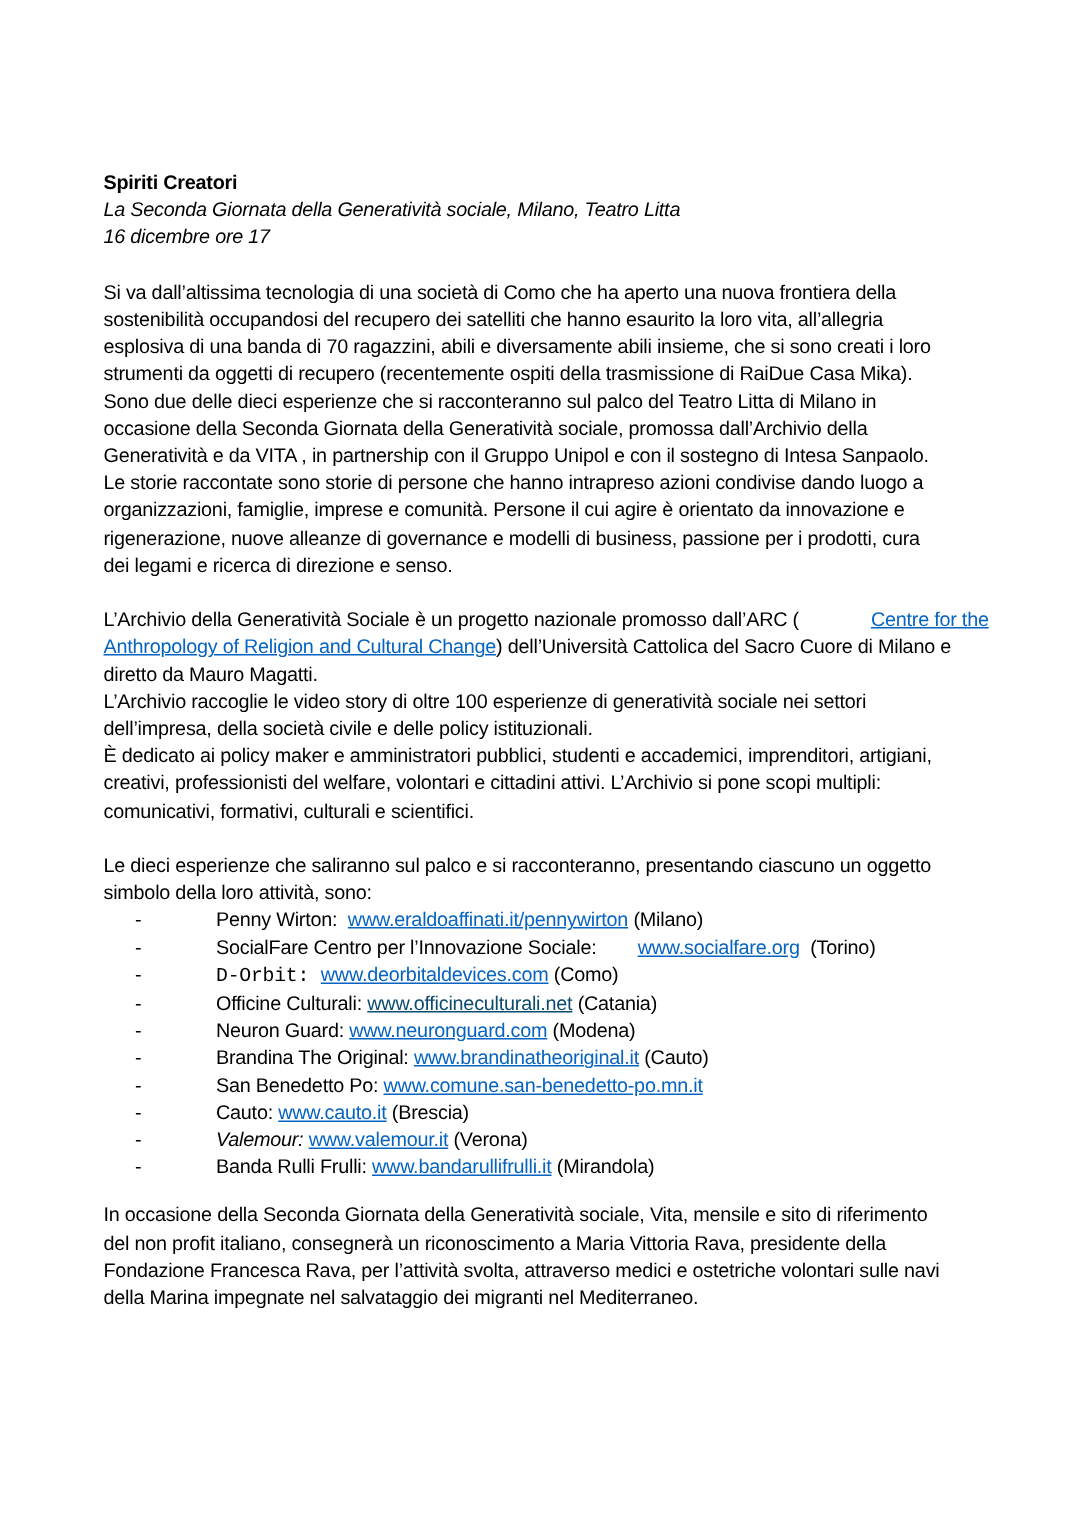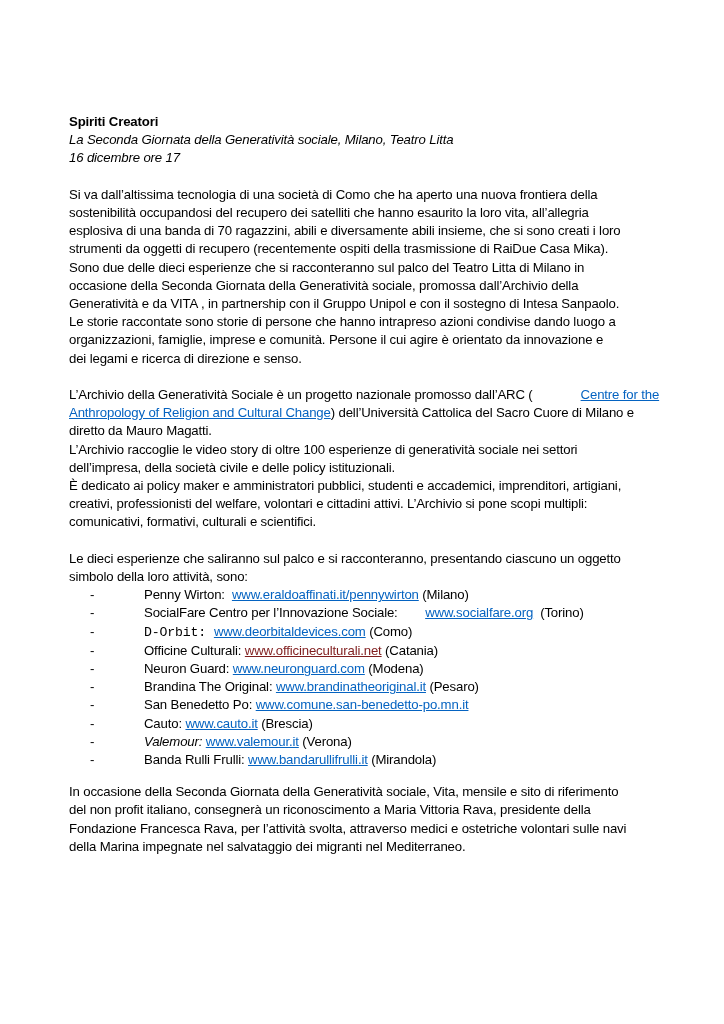--- a/index.html
+++ b/index.html
@@ -74,20 +74,21 @@
   <div>
     <p>Si va dall’altissima tecnologia di una società di Como che ha aperto una nuova frontiera della</p>
     <p>sostenibilità occupandosi del recupero dei satelliti che hanno esaurito la loro vita, all’allegria</p>
     <p>esplosiva di una banda di 70 ragazzini, abili e diversamente abili insieme, che si sono creati i loro</p>
     <p>strumenti da oggetti di recupero (recentemente ospiti della trasmissione di RaiDue Casa Mika).</p>
     <p>Sono due delle dieci esperienze che si racconteranno sul palco del Teatro Litta di Milano in</p>
     <p>occasione della Seconda Giornata della Generatività sociale, promossa dall’Archivio della</p>
     <p>Generatività e da VITA , in partnership con il Gruppo Unipol e con il sostegno di Intesa Sanpaolo.</p>
     <p>Le storie raccontate sono storie di persone che hanno intrapreso azioni condivise dando luogo a</p>
     <p>organizzazioni, famiglie, imprese e comunità. Persone il cui agire è orientato da innovazione e</p>
+    <p>rigenerazione, nuove alleanze di governance e modelli di business, passione per i prodotti, cura</p>
     <p>dei legami e ricerca di direzione e senso.</p>
   </div>
 
   <div class="gap"></div>
 
   <div>
     <p><span>L’Archivio della Generatività Sociale è un progetto nazionale promosso dall’ARC (</span><a href="#" style="color: rgb(5, 99, 193); padding-left: 48px;">Centre for the</a></p>
     <p><a href="#" style="color: rgb(5, 99, 193);">Anthropology of Religion and Cultural Change</a><span>) dell’Università Cattolica del Sacro Cuore di Milano e</span></p>
     <p>diretto da Mauro Magatti.</p>
     <p>L’Archivio raccoglie le video story di oltre 100 esperienze di generatività sociale nei settori</p>
@@ -99,23 +100,23 @@
 
   <div class="gap"></div>
 
   <div>
     <p>Le dieci esperienze che saliranno sul palco e si racconteranno, presentando ciascuno un oggetto</p>
     <p>simbolo della loro attività, sono:</p>
     <ul class="exp-list">
       <li><span class="dash">-</span><span style="white-space: pre;">Penny Wirton:  </span><a href="#" style="color: rgb(5, 99, 193);">www.eraldoaffinati.it/pennywirton</a><span style="white-space: pre;"> (Milano)</span></li>
       <li><span class="dash">-</span><span style="white-space: pre;">SocialFare Centro per l’Innovazione Sociale: </span><a href="#" style="color: rgb(5, 99, 193); margin-left: 24px;">www.socialfare.org</a><span style="white-space: pre;">  (Torino)</span></li>
       <li><span class="dash">-</span><span style="white-space: pre; font-family: Liberation Mono, monospace;">D-Orbit: </span><a href="#" style="color: rgb(5, 99, 193);">www.deorbitaldevices.com</a><span style="white-space: pre;"> (Como)</span></li>
-      <li><span class="dash">-</span><span style="white-space: pre;">Officine Culturali: </span><a href="#" style="color: #7f1d1d;">www.officineculturali.net</a><span style="white-space: pre;"> (Catania)</span></li>
+      <li><span class="dash">-</span><span style="white-space: pre;">Officine Culturali: </span><a href="#" style="color: #0c4a6e;">www.officineculturali.net</a><span style="white-space: pre;"> (Catania)</span></li>
       <li><span class="dash">-</span><span style="white-space: pre;">Neuron Guard: </span><a href="#" style="color: rgb(5, 99, 193);">www.neuronguard.com</a><span style="white-space: pre;"> (Modena)</span></li>
-      <li><span class="dash">-</span><span style="white-space: pre;">Brandina The Original: </span><a href="#" style="color: rgb(5, 99, 193);">www.brandinatheoriginal.it</a><span style="white-space: pre;"> (Pesaro)</span></li>
+      <li><span class="dash">-</span><span style="white-space: pre;">Brandina The Original: </span><a href="#" style="color: rgb(5, 99, 193);">www.brandinatheoriginal.it</a><span style="white-space: pre;"> (Cauto)</span></li>
       <li><span class="dash">-</span><span style="white-space: pre;">San Benedetto Po: </span><a href="#" style="color: rgb(5, 99, 193);">www.comune.san-benedetto-po.mn.it</a><span style="white-space: pre;"></span></li>
       <li><span class="dash">-</span><span style="white-space: pre;">Cauto: </span><a href="#" style="color: rgb(5, 99, 193);">www.cauto.it</a><span style="white-space: pre;"> (Brescia)</span></li>
       <li><span class="dash">-</span><span style="white-space: pre; font-style: italic;">Valemour: </span><a href="#" style="color: rgb(5, 99, 193);">www.valemour.it</a><span style="white-space: pre;"> (Verona)</span></li>
       <li><span class="dash">-</span><span style="white-space: pre;">Banda Rulli Frulli: </span><a href="#" style="color: rgb(5, 99, 193);">www.bandarullifrulli.it</a><span style="white-space: pre;"> (Mirandola)</span></li>
     </ul>
   </div>
 
   <div class="after-list-gap"></div>
 
   <div>

